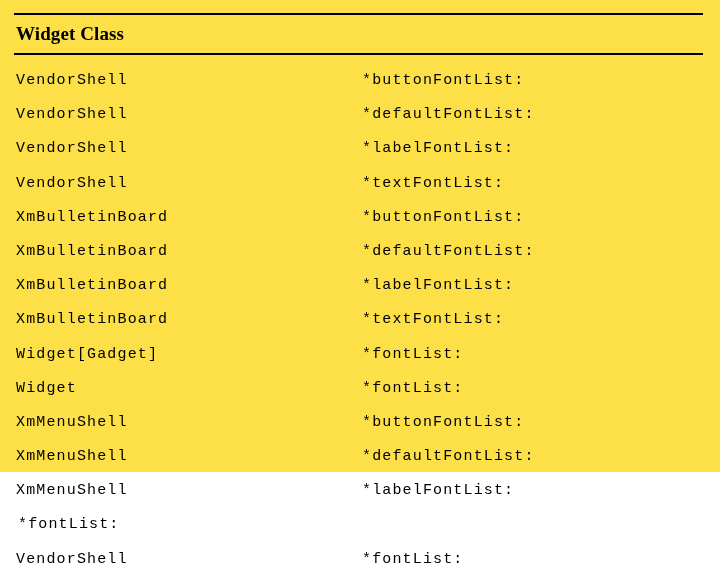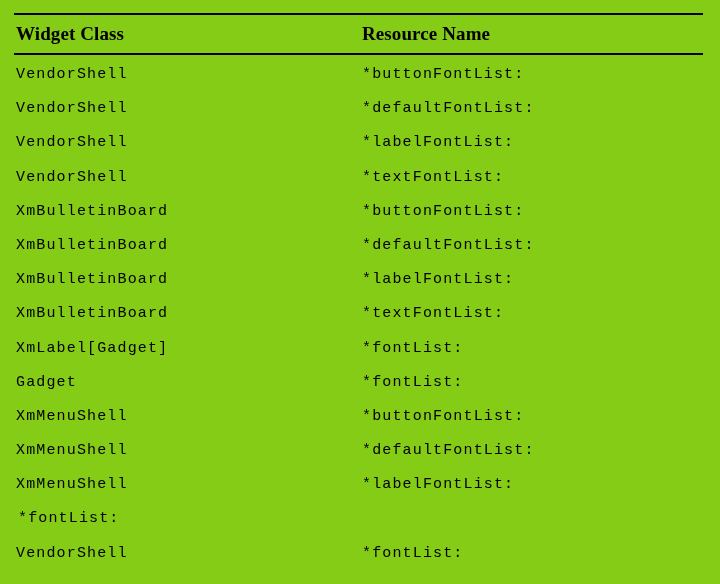--- a/index.html
+++ b/index.html
@@ -12,22 +12,22 @@
     width: 720px;
     height: 584px;
     overflow: hidden;
     font-family: "Liberation Serif", "DejaVu Serif", serif;
     color: #000000;
   }
 
   .page {
     position: relative;
     width: 720px;
-    height: 584px;
-    background: #84cc16;
+    height: 472px;
+    background: #fde047;
   }
 
   
   .table-wrap {
     position: absolute;
     left: 14px;
     top: 13px;
     width: 689px;
   }
 
@@ -51,21 +51,21 @@
     font-size: 19px;
     letter-spacing: 0.1px;
     color: #000000;
     white-space: nowrap;
   }
   .col-left  { width: 344px; padding-left: 2px; box-sizing: border-box; }
   .col-right { width: 345px; padding-left: 4px; box-sizing: border-box; }
 
   
   .body-rows {
-    padding-top: 3px;
+    padding-top: 9px;
   }
   .data-row {
     display: flex;
     height: 34.2px;
     align-items: flex-start;
   }
   .data-cell {
     font-family: "Liberation Mono", "DejaVu Sans Mono", monospace;
     font-size: 15px;
     line-height: 22px;
@@ -80,21 +80,20 @@
 </head>
 <body>
 
 <div class="page">
   <div class="table-wrap">
 
     <div class="rule rule-top"></div>
 
     <div class="head-row">
       <div class="head-cell col-left">Widget Class</div>
-      <div class="head-cell col-right">Resource Name</div>
     </div>
 
     <div class="rule rule-header"></div>
 
     <div class="body-rows">
 
     <div class="data-row">
           <div class="data-cell col-left">VendorShell</div>
           <div class="data-cell col-right">*buttonFontList:</div>
         </div>
@@ -120,25 +119,25 @@
         </div>
         <div class="data-row">
           <div class="data-cell col-left">XmBulletinBoard</div>
           <div class="data-cell col-right">*labelFontList:</div>
         </div>
         <div class="data-row">
           <div class="data-cell col-left">XmBulletinBoard</div>
           <div class="data-cell col-right">*textFontList:</div>
         </div>
         <div class="data-row">
-          <div class="data-cell col-left">XmLabel[Gadget]</div>
+          <div class="data-cell col-left">Widget[Gadget]</div>
           <div class="data-cell col-right">*fontList:</div>
         </div>
         <div class="data-row">
-          <div class="data-cell col-left">Gadget</div>
+          <div class="data-cell col-left">Widget</div>
           <div class="data-cell col-right">*fontList:</div>
         </div>
         <div class="data-row">
           <div class="data-cell col-left">XmMenuShell</div>
           <div class="data-cell col-right">*buttonFontList:</div>
         </div>
         <div class="data-row">
           <div class="data-cell col-left">XmMenuShell</div>
           <div class="data-cell col-right">*defaultFontList:</div>
         </div>

